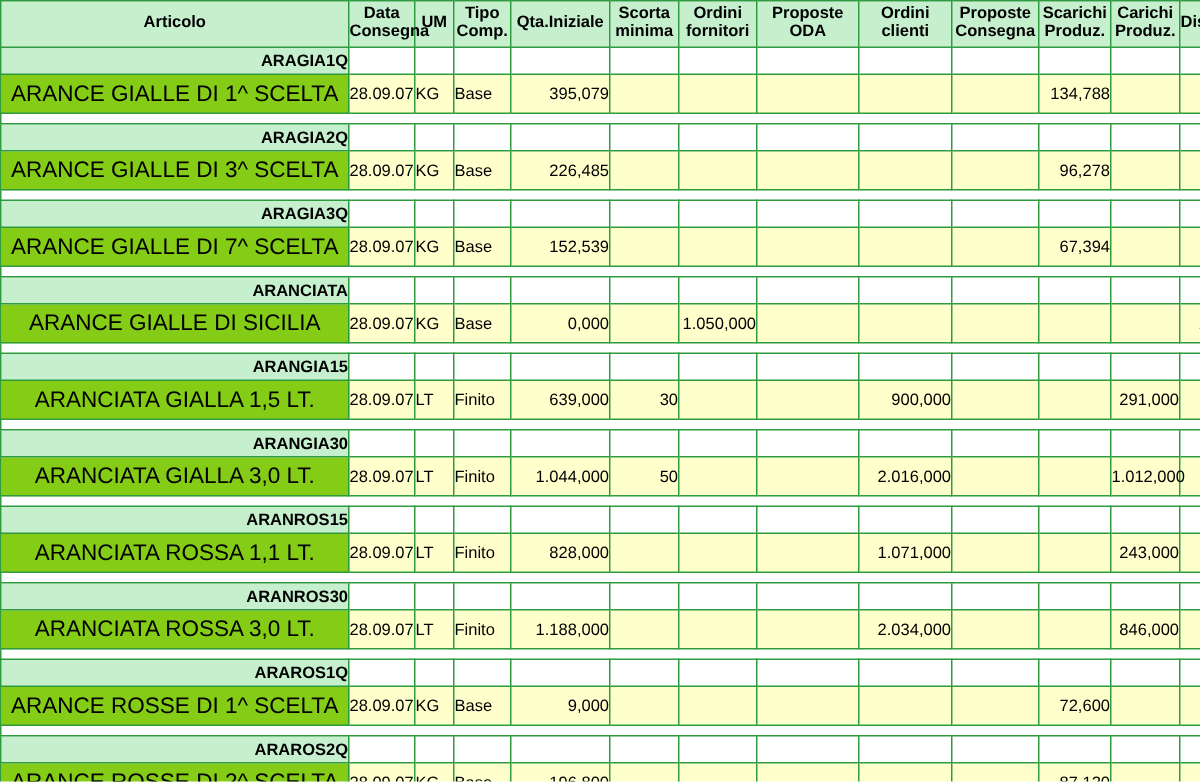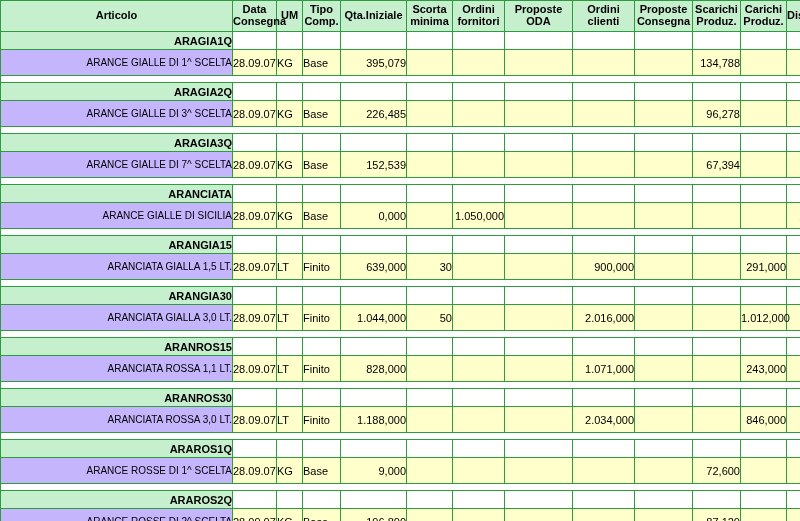--- a/index.html
+++ b/index.html
@@ -48,23 +48,23 @@
     background: #ffffff;
     border: none;
   }
   .data-row td {
     background: #ffffcc;
     height: 25px;
     font-size: 11px;
     padding: 0 4px;
   }
   .data-row td.desc {
-    background: #c4b5fd;
-    text-align: right;
-    font-size: 10px;
+    background: #84cc16;
+    text-align: center;
+    font-size: 15px;
   }
   .data-row td.num {
     text-align: right;
   }
   .data-row td.ctr {
     text-align: left;
   }
   .spacer-row td {
     background: #ffffff;
     border: none;

